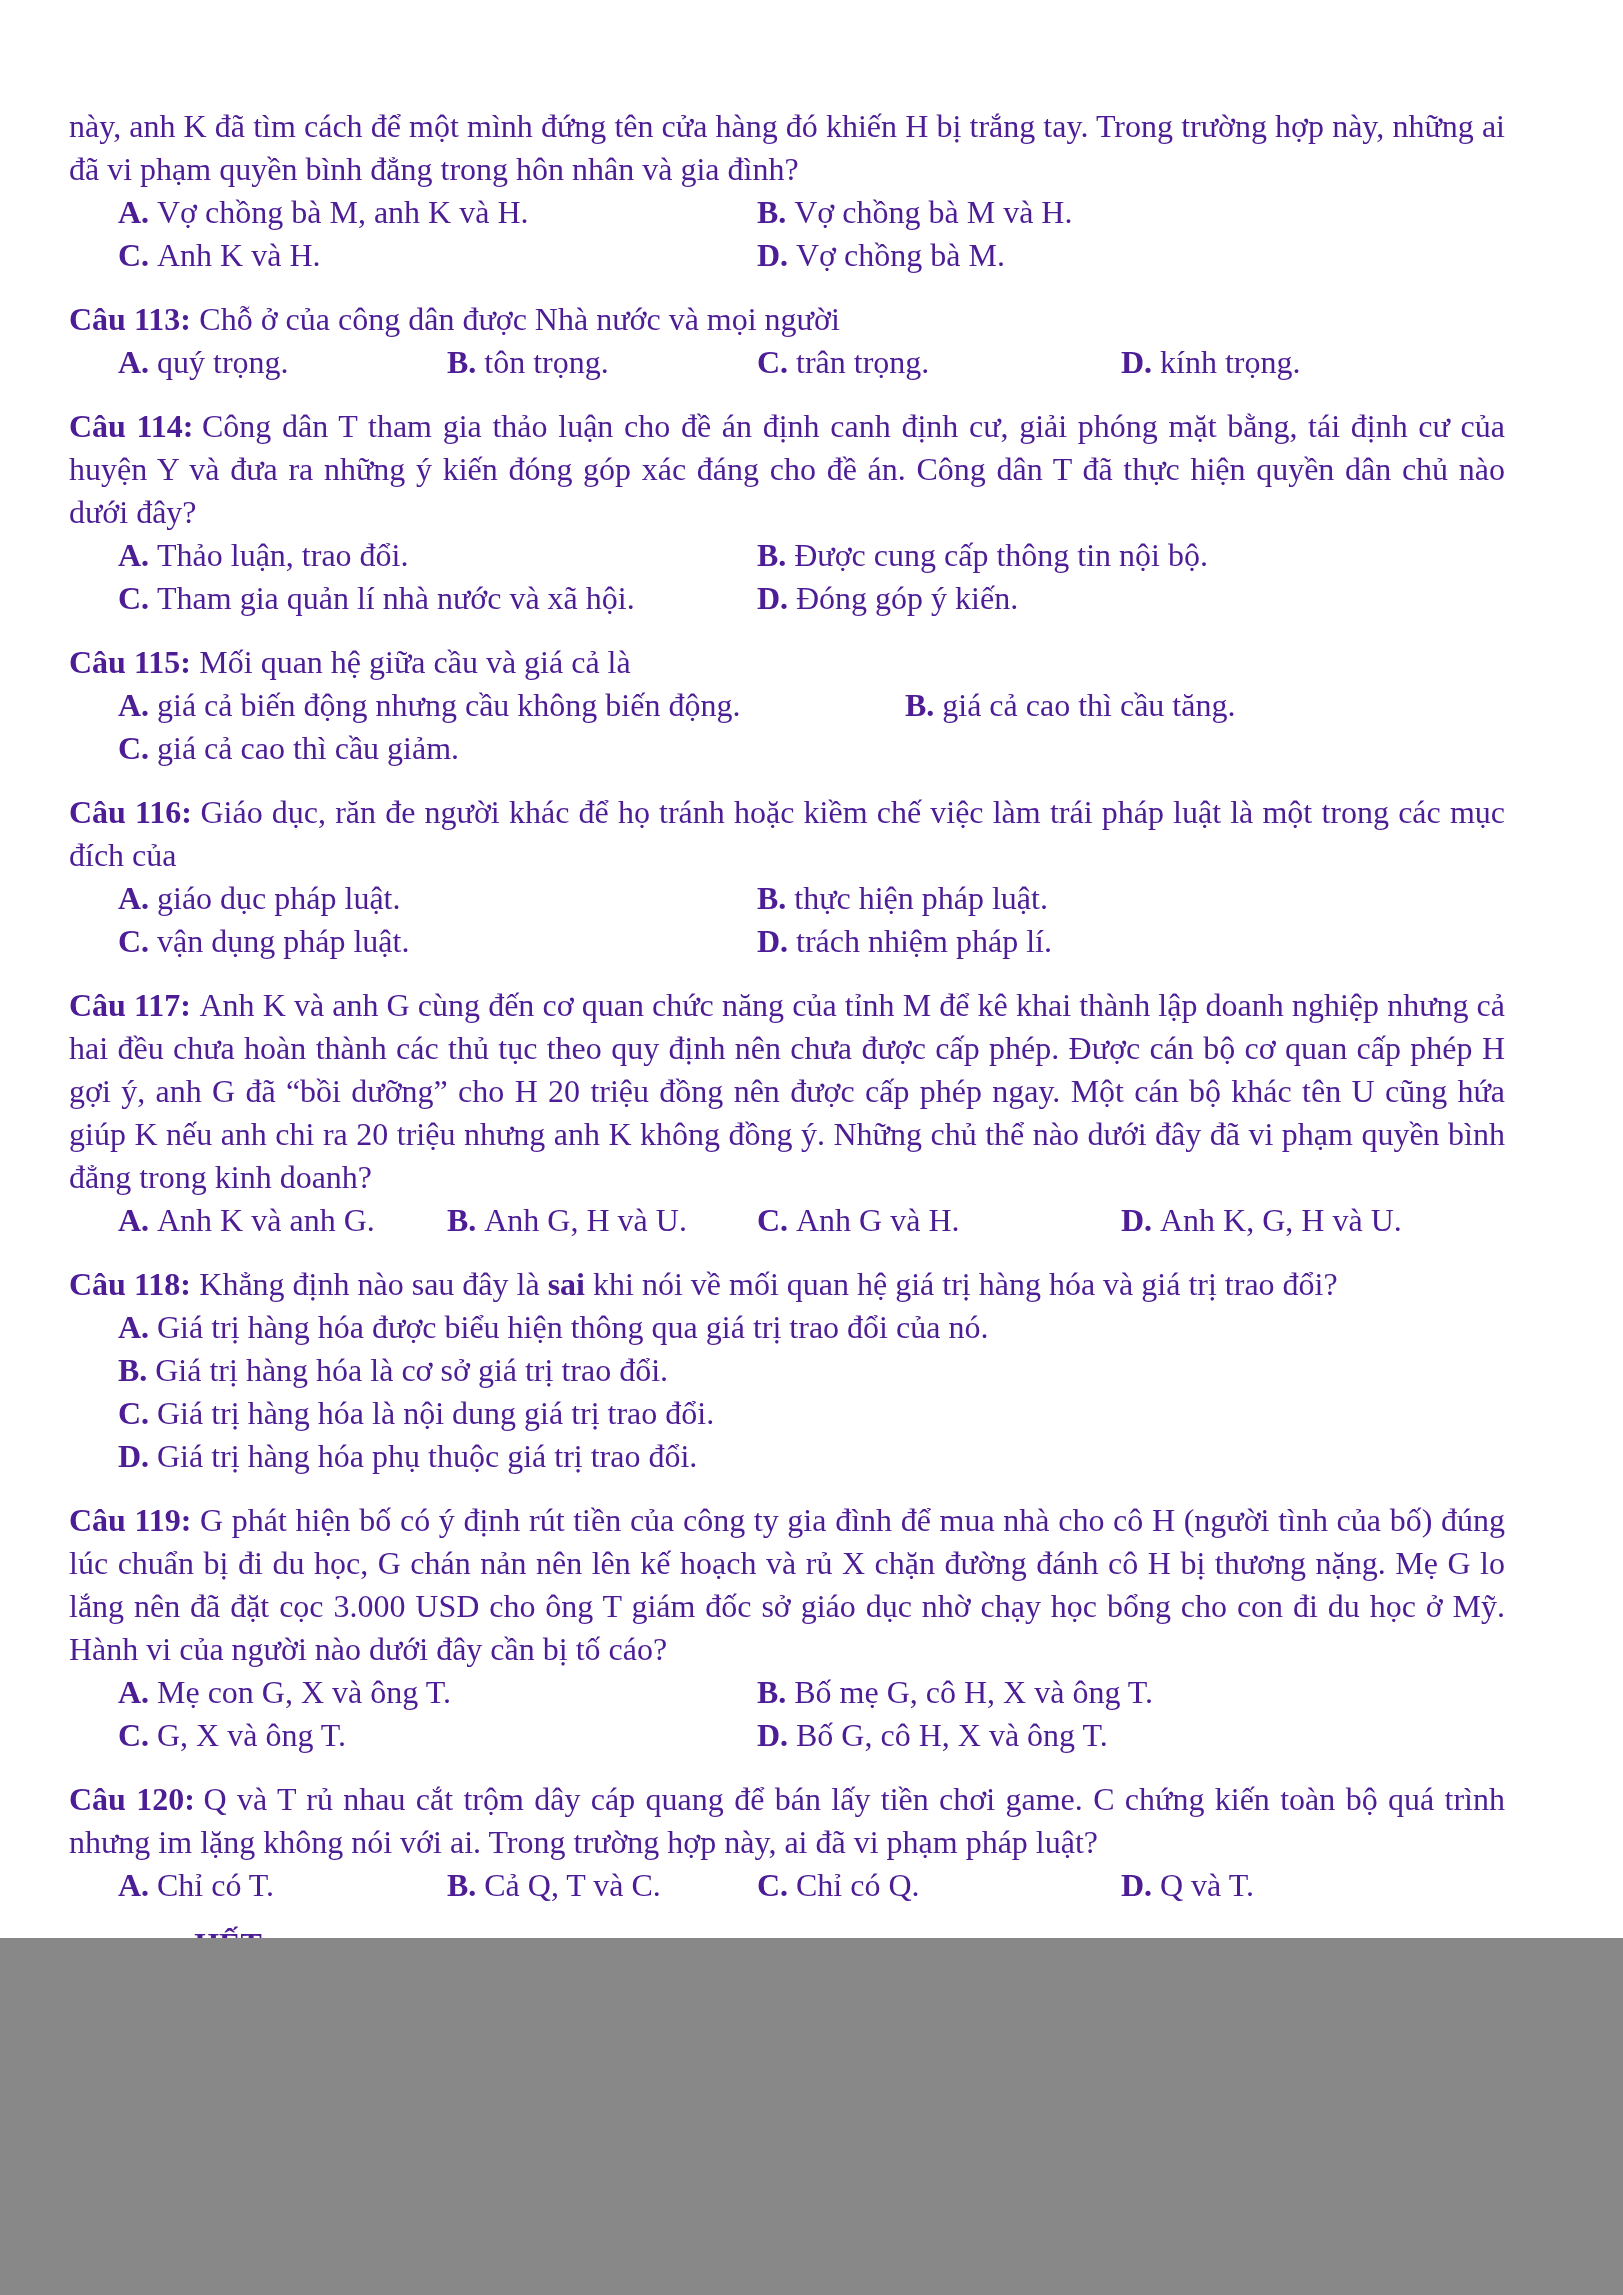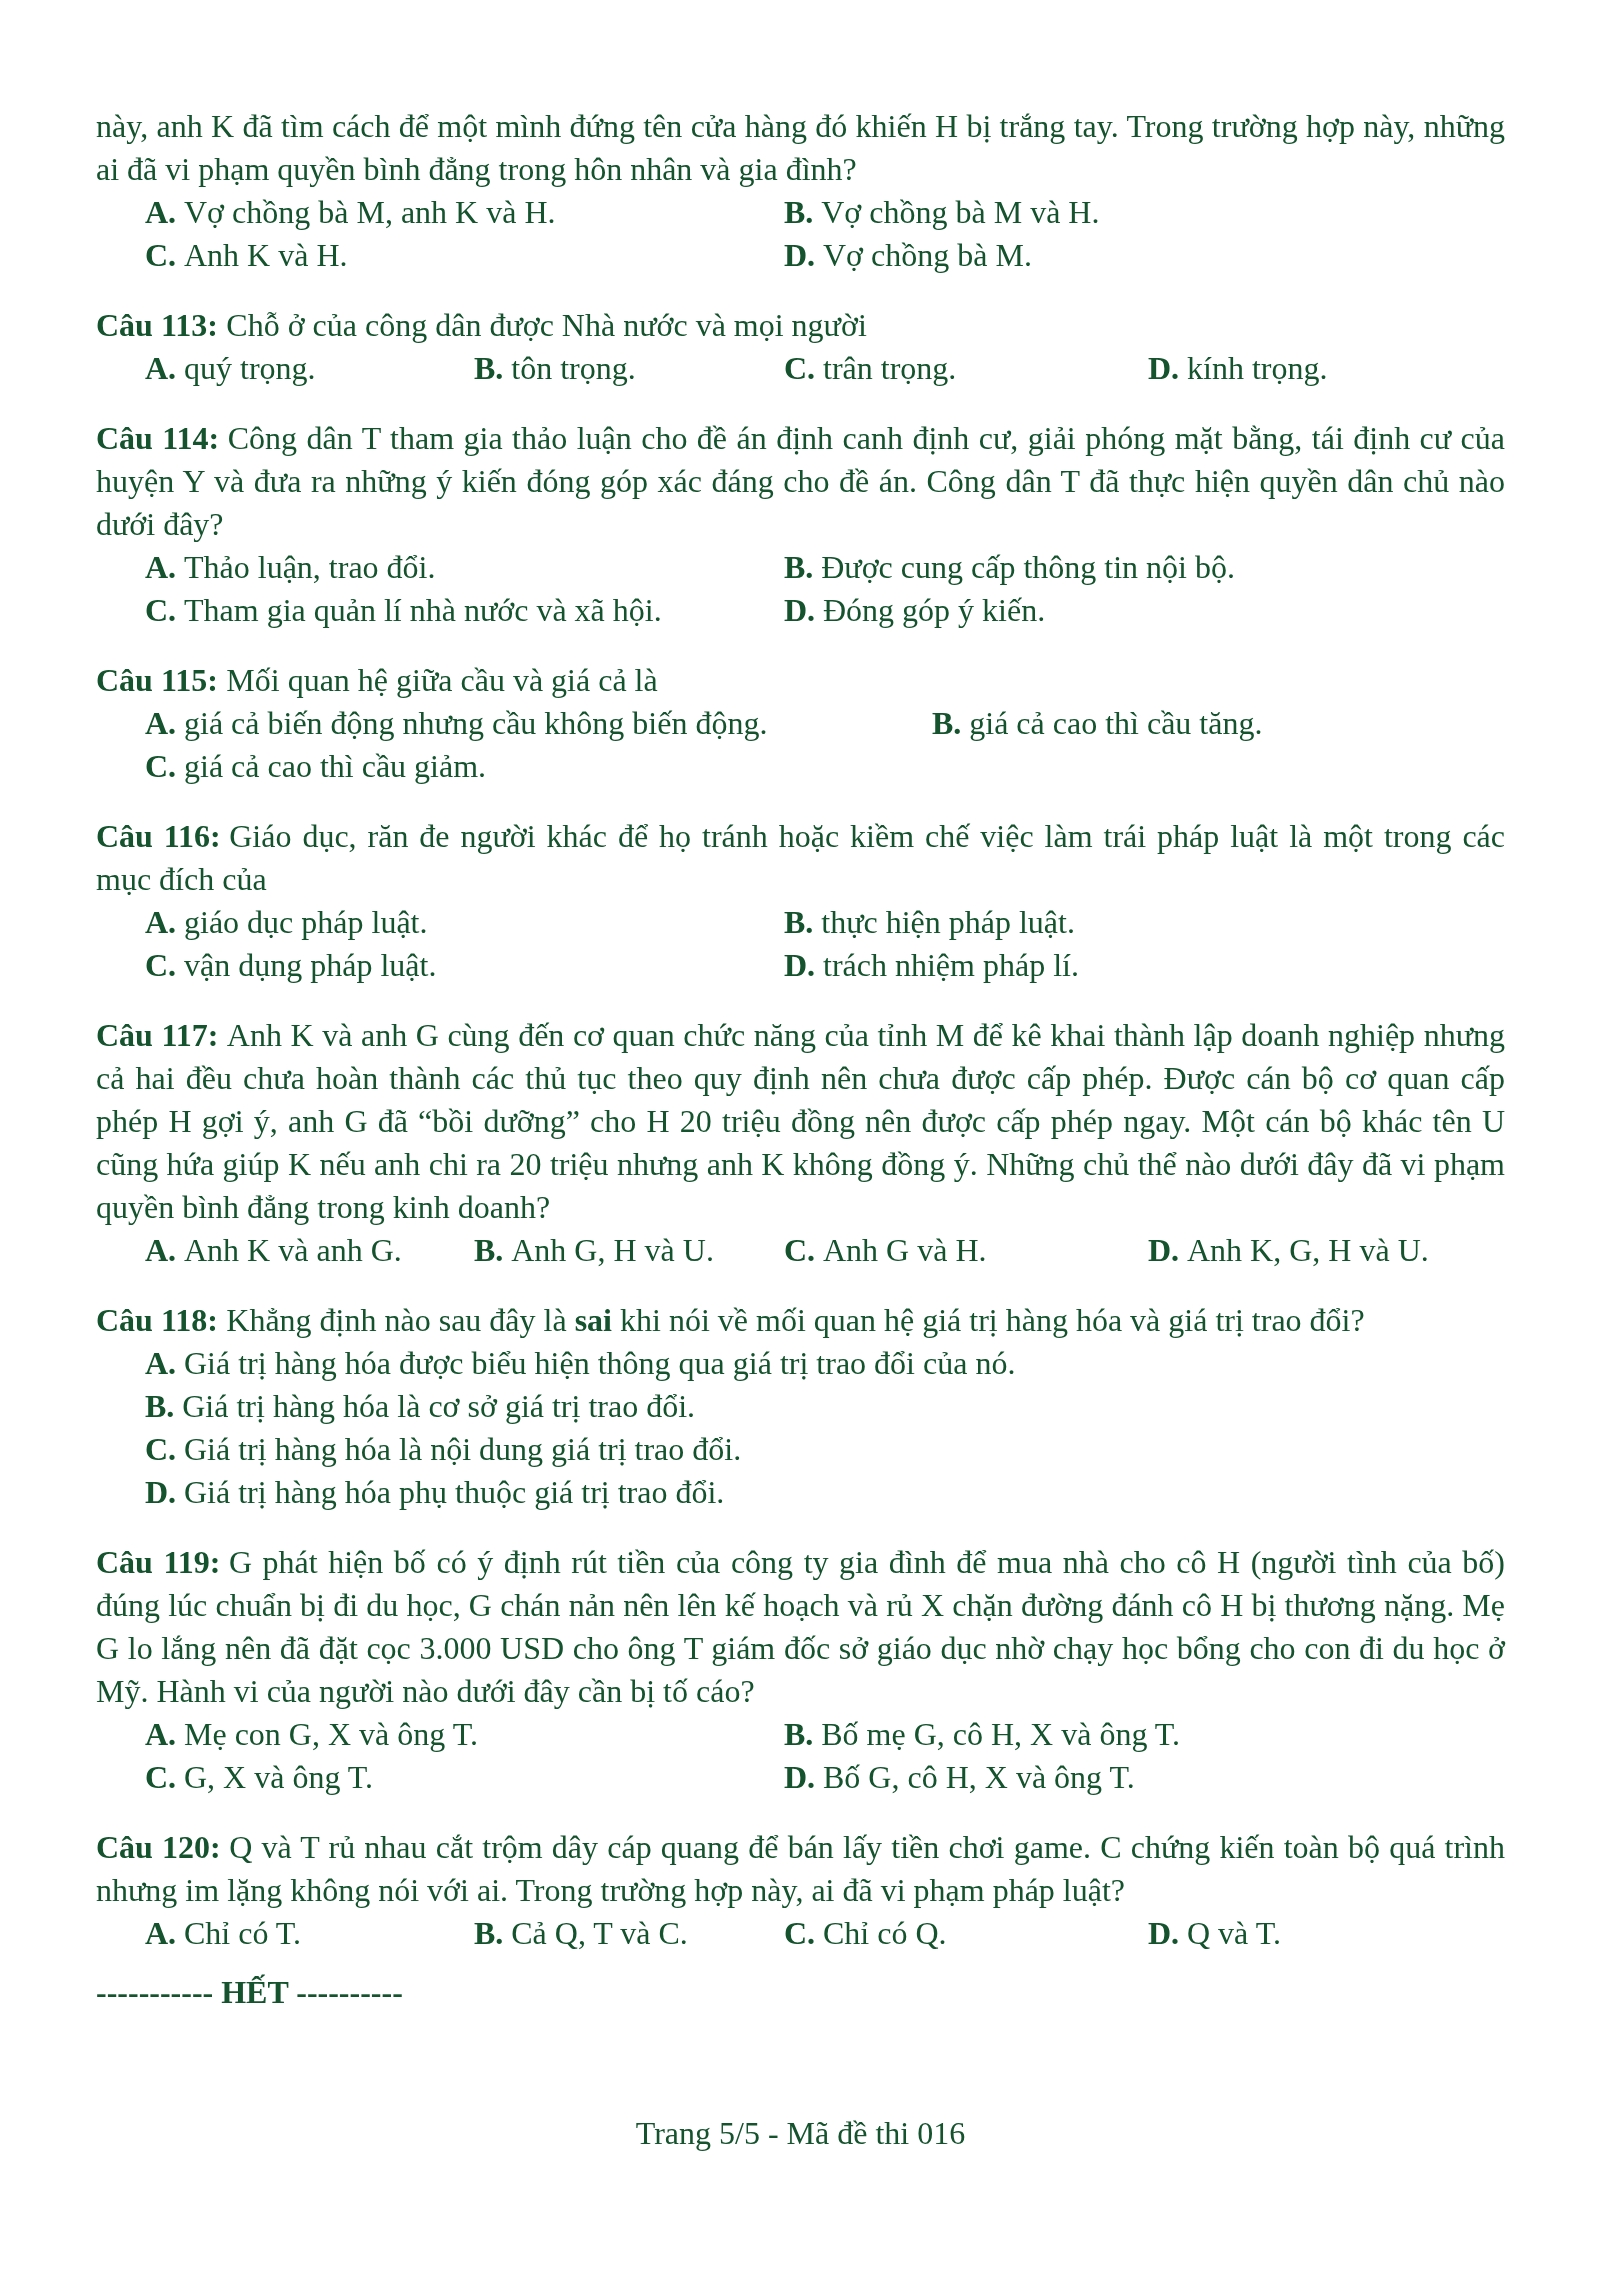--- a/index.html
+++ b/index.html
@@ -1,26 +1,26 @@
 <!DOCTYPE html>
 <html style="font-size:10.5px"><head>
 <meta charset="utf-8">
 <style>
   html,body{margin:0;padding:0;background:#888;}
   .page{
     position:relative;
-    width:1623px;height:2295px;
-    background:#ffffff;color:#14532d;
+    width:1623px;height:1938px;
+    background:#ffffff;color:#4c1d95;
     box-sizing:border-box;
-    padding:105px 118px 0 96px;
+    padding:105px 118px 0 69px;
     font-family:"Liberation Serif","DejaVu Serif",serif;
     font-size:32px;line-height:43px;
   }
   .para{text-align:justify;}
-  .question{margin-top:27px;}
+  .question{margin-top:21px;}
   .qlabel{font-weight:bold;margin-right:8.5px;}
   .bold{font-weight:bold;}
   .optrow{position:relative;height:43px;}
   .opt{position:absolute;top:0;white-space:nowrap;}
   .optk{font-weight:bold;margin-right:7.9px;}
   .p1{left:49px;}
   .p2{left:378px;}
   .p3{left:688px;}
   .p4{left:1052px;}
   .p3w{left:836px;}

